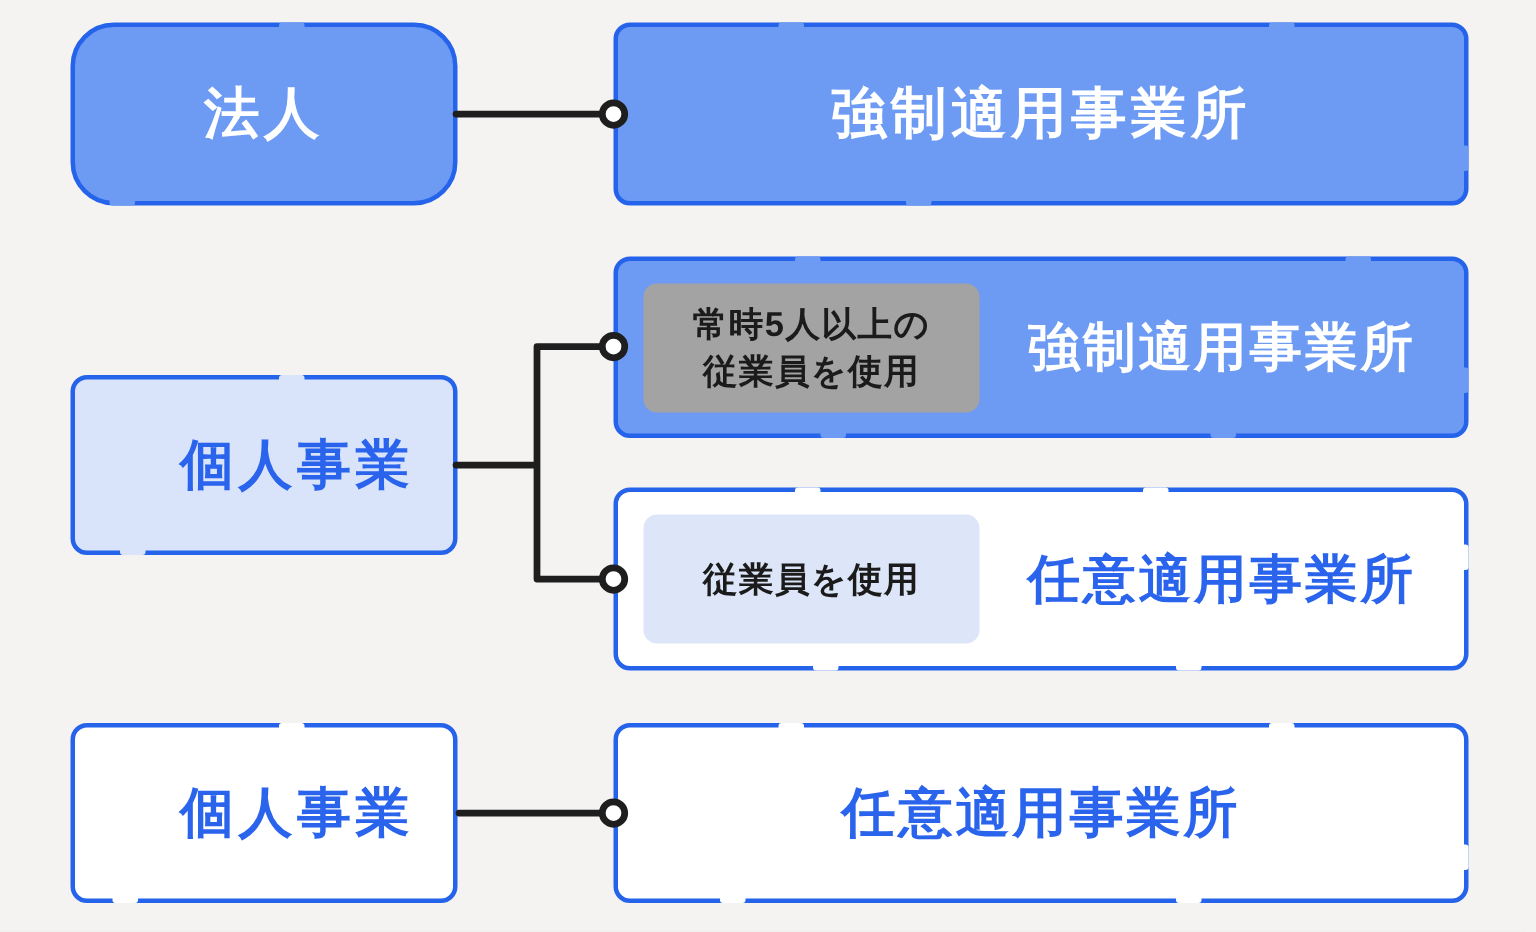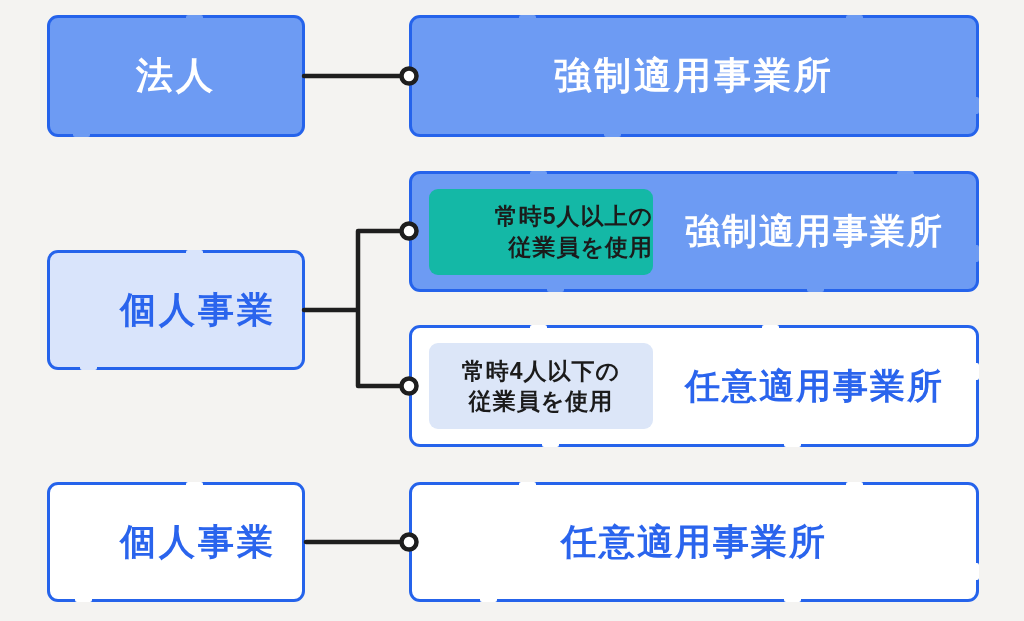--- a/index.html
+++ b/index.html
@@ -75,21 +75,21 @@
     align-items: center;
     justify-content: center;
     color: #1B1B1B;
     font-weight: bold;
     font-size: 23px;
     line-height: 1.32;
     letter-spacing: 1px;
     flex: 0 0 auto;
     white-space: nowrap;
   }
-  .cond-white { background: #14b8a6; align-items: flex-end; }
+  .cond-white { background: #a3a3a3; }
   .cond-light { background: #DCE6F8; }
   .mid-label {
     flex: 1;
     text-align: center;
     font-weight: bold;
     font-size: 35px;
     letter-spacing: 2px;
     white-space: nowrap;
   }
   .mid-label.white { color: #FFFFFF; }
@@ -123,21 +123,21 @@
       <path d="M306 542 H402"></path>
     </g>
     <g fill="#FFFFFF" stroke="#1E1E1E" stroke-width="4.5">
       <circle cx="409" cy="76" r="7.5"></circle>
       <circle cx="409" cy="231" r="7.5"></circle>
       <circle cx="409" cy="386" r="7.5"></circle>
       <circle cx="409" cy="542" r="7.5"></circle>
     </g>
   </svg>
 
-  <div class="box fill-blue" style="left:47px; top:15px; width:258px; height:122px;">
+  <div class="box fill-blue" style="left:47px; top:15px; width:258px; height:122px;border-radius:29px;">
     <span class="notch h top" style="left:54%;"></span>
     <span class="notch h bottom" style="left:9%;"></span>
     <span class="label-white">法人</span>
   </div>
 
   <div class="box fill-blue" style="left:409px; top:15px; width:570px; height:122px;">
     <span class="notch h top" style="left:19%;"></span>
     <span class="notch h top" style="left:77%;"></span>
     <span class="notch h bottom" style="left:34%;"></span>
     <span class="notch v right" style="top:68%;"></span>
@@ -163,21 +163,20 @@
     <span class="mid-label white">強制適用事業所</span>
   </div>
 
   <div class="box fill-white row" style="left:409px; top:325px; width:570px; height:122px;">
     <span class="notch h top" style="left:21%;"></span>
     <span class="notch h top" style="left:62%;"></span>
     <span class="notch h bottom" style="left:23%;"></span>
     <span class="notch h bottom" style="left:66%;"></span>
     <span class="notch v right" style="top:30%;"></span>
     <div class="condition cond-light">
-      <span>常時4人以下の</span>
       <span>従業員を使用</span>
     </div>
     <span class="mid-label blue">任意適用事業所</span>
   </div>
 
   <div class="box fill-white col" style="left:47px; top:482px; width:258px; height:120px;">
     <span class="notch h top" style="left:54%;"></span>
     <span class="notch h bottom" style="left:10%;"></span>
     <span class="title-blue">個人事業</span>
   </div>

